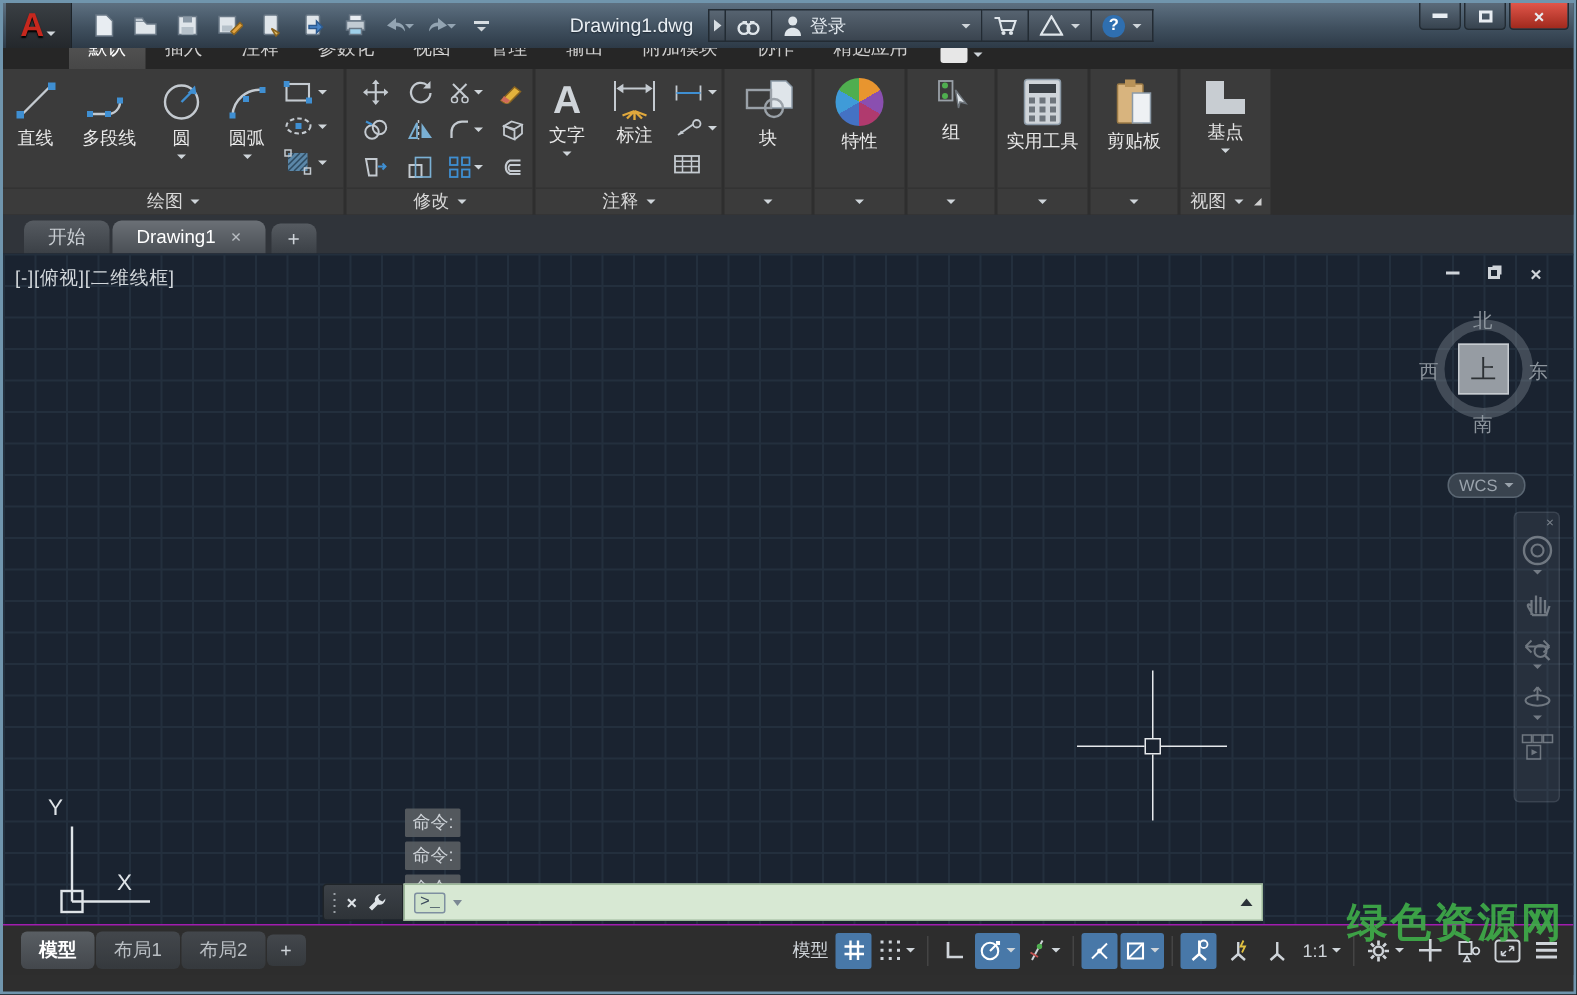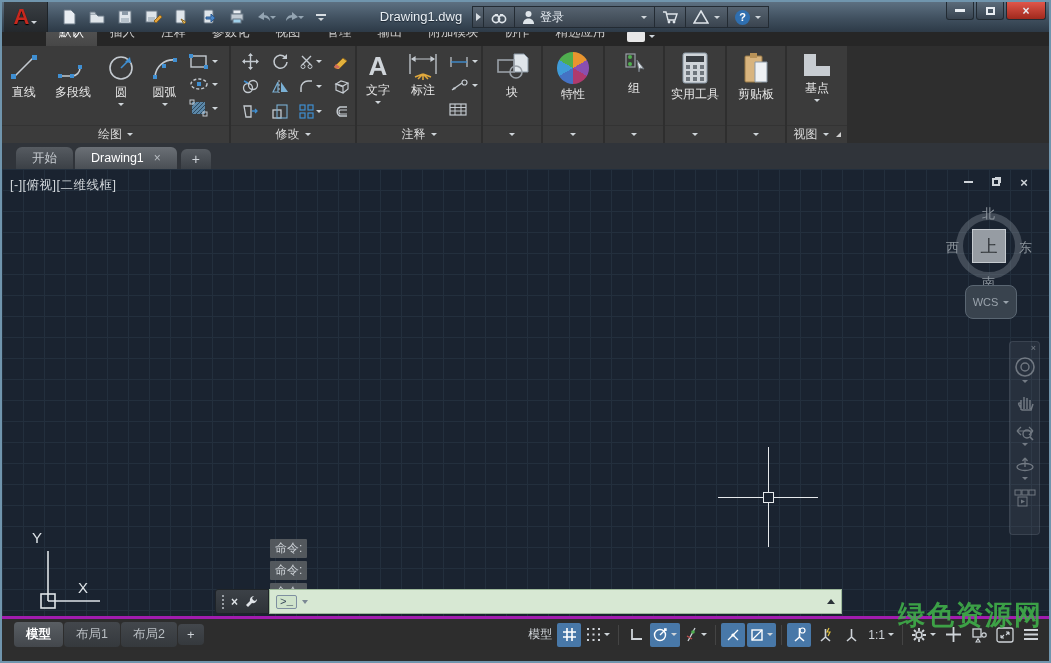--- a/index.html
+++ b/index.html
@@ -61,21 +61,21 @@
   .vplabel{position:absolute;left:8px;top:8px;color:#d3d8dc;font-size:12.5px;letter-spacing:.5px;cursor:pointer;}
   .vpctl{position:absolute;right:18px;top:6px;display:flex;gap:14px;align-items:center;color:#cfd4d9;}
   .vpctl .b{cursor:pointer;display:flex;align-items:center;justify-content:center;width:14px;height:14px;font-weight:bold;font-size:13px;}
   .vp-minbar{width:9px;height:2px;background:#cfd4d9;}
   .vp-maxbox{width:8px;height:8px;border:2px solid #cfd4d9;box-shadow:2px -2px 0 -1px #cfd4d9;}
 
   
   .vc-ring{position:absolute;left:954px;top:44px;width:66px;height:66px;border-radius:50%;border:7px solid rgba(150,158,168,.33);cursor:pointer;}
   .vc-face{position:absolute;left:970px;top:60px;width:34px;height:34px;background:#969ca3;border:1px solid #c6cbd0;display:flex;align-items:center;justify-content:center;color:#2c3034;font-size:17px;cursor:pointer;}
   .vc-dir{position:absolute;color:#8d959d;font-size:13px;cursor:pointer;}
-  .wcs{position:absolute;left:963px;top:116px;width:52px;height:34px;background:#39434e;border:1px solid #5a6672;border-radius:8px;display:flex;align-items:center;justify-content:center;gap:5px;color:#9aa3ac;font-size:11px;cursor:pointer;}
+  .wcs{position:absolute;left:963px;top:146px;width:52px;height:17px;background:#39434e;border:1px solid #5a6672;border-radius:8px;display:flex;align-items:center;justify-content:center;gap:5px;color:#9aa3ac;font-size:11px;cursor:pointer;}
 
   
   .navbar{position:absolute;left:1007px;top:172px;width:31px;height:194px;background:rgba(120,130,142,.14);border:1px solid rgba(150,160,170,.18);border-radius:4px;display:flex;flex-direction:column;align-items:center;padding-top:14px;gap:9px;}
   .navbar .nx{position:absolute;top:1px;right:3px;color:rgba(200,206,212,.5);font-size:9px;cursor:pointer;}
   .nbtn{opacity:.45;cursor:pointer;display:flex;flex-direction:column;align-items:center;gap:2px;}
 
   
   .ch-v{position:absolute;left:766px;top:278px;width:1px;height:100px;background:#e6e9ec;}
   .ch-h{position:absolute;left:716px;top:328px;width:100px;height:1px;background:#e6e9ec;}
   .ch-box{position:absolute;left:761px;top:323px;width:11px;height:11px;border:1px solid #e6e9ec;background:#1a2330;}
@@ -91,21 +91,21 @@
   .dtri{width:0;height:0;border-left:3.5px solid transparent;border-right:3.5px solid transparent;border-top:4px solid #7b8894;}
   .cmd-in{flex:1;background:transparent;border:none;outline:none;font-size:12px;color:#223;}
   .utri{width:0;height:0;border-left:4px solid transparent;border-right:4px solid transparent;border-bottom:5px solid #2b3238;cursor:pointer;}
 
   
   .wm{position:absolute;right:6px;top:595px;z-index:60;text-align:right;pointer-events:none;}
   .wm .l1{font-size:27px;font-weight:bold;color:#3fae49;opacity:.9;letter-spacing:2px;}
   .wm .l2{font-size:17px;color:#4cb855;opacity:.75;letter-spacing:1px;}
 
   
-  .statusbar{position:relative;height:34px;background:#2d2d2d;border-top:3px solid #a21caf;display:flex;align-items:center;}
+  .statusbar{position:relative;height:34px;background:#2d2d2d;border-top:1px solid #a21caf;display:flex;align-items:center;}
   .laytabs{display:flex;align-items:flex-start;gap:1px;padding-left:12px;height:100%;align-items:center;}
   .ltab{padding:4px 12px;font-size:12.5px;color:#b9bec3;background:linear-gradient(#43474c,#35393d);border-radius:0 0 0 0;border-radius:4px;cursor:pointer;}
   .ltab.active{background:linear-gradient(#595e63,#43474c);color:#fff;font-weight:bold;}
   .lplus{padding:3px 9px;font-size:13px;color:#cfd4d9;background:linear-gradient(#43474c,#35393d);border-radius:4px;cursor:pointer;}
   .sright{margin-left:auto;display:flex;align-items:center;gap:2px;padding-right:6px;}
   .sbtn{height:24px;min-width:24px;display:flex;align-items:center;justify-content:center;gap:3px;border-radius:2px;cursor:pointer;color:#cfd4d9;font-size:12px;padding:0 3px;}
   .sbtn.on{background:#4878a8;}
   .ssep{width:1px;height:20px;background:#444;margin:0 3px;}
   svg{display:block;}
 </style>

